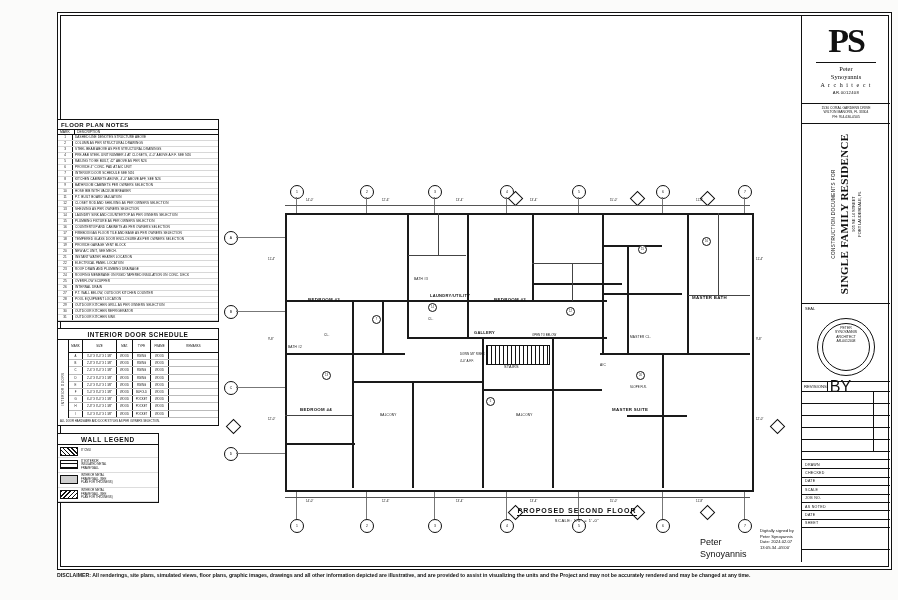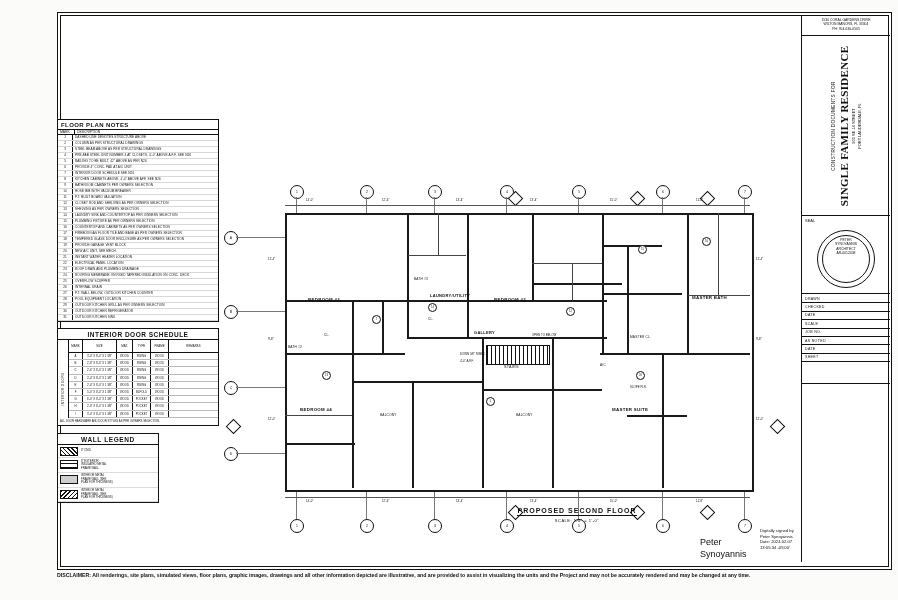--- a/index.html
+++ b/index.html
@@ -185,20 +185,30 @@
 </head>
 <body>
 
 <div class="sheet">
 
   <div class="border-outer"></div>
   <div class="border-inner"></div>
 
   <div class="titleblock">
 
+    <div class="tb-cell logo-box">
+      <div class="logo-ps">PS</div>
+      <div class="logo-rule"></div>
+      <div class="logo-name">
+        <div>Peter</div>
+        <div>Synoyannis</div>
+      </div>
+      <div class="logo-arch">A r c h i t e c t</div>
+      <div class="logo-lic">AR.0012408</div>
+    </div>
 
     <div class="tb-cell addr-box">
       <div class="addr-line">1530 CORAL GARDENS DRIVE</div>
       <div class="addr-line">WILTON MANORS, FL 33304</div>
       <div class="addr-line">PH: 954-630-0505</div>
     </div>
 
     <div class="tb-cell project-box">
       <div class="vert-wrap">
         <div class="vert-inner">
@@ -214,20 +224,46 @@
       <div class="seal-label">SEAL</div>
       <div class="seal"></div>
       <div class="seal-txt">
         <div>PETER</div>
         <div>SYNOYANNIS</div>
         <div>ARCHITECT</div>
         <div>AR-0012408</div>
       </div>
     </div>
 
+    <div class="tb-cell rev-box">
+      <div class="rev-head">
+        <span>REVISIONS</span>
+        <div class="rb">BY</div>
+      </div>
+      <div class="rev-row">
+          <div style="flex:1"></div>
+          <div class="rb"></div>
+        </div>
+      <div class="rev-row">
+          <div style="flex:1"></div>
+          <div class="rb"></div>
+        </div>
+      <div class="rev-row">
+          <div style="flex:1"></div>
+          <div class="rb"></div>
+        </div>
+      <div class="rev-row">
+          <div style="flex:1"></div>
+          <div class="rb"></div>
+        </div>
+      <div class="rev-row">
+          <div style="flex:1"></div>
+          <div class="rb"></div>
+        </div>
+    </div>
 
     <div class="tb-cell info-box">
       <div class="info-row">
         <div class="k">DRAWN</div>
         <div class="v"></div>
       </div>
       <div class="info-row">
         <div class="k">CHECKED</div>
         <div class="v"></div>
       </div>

